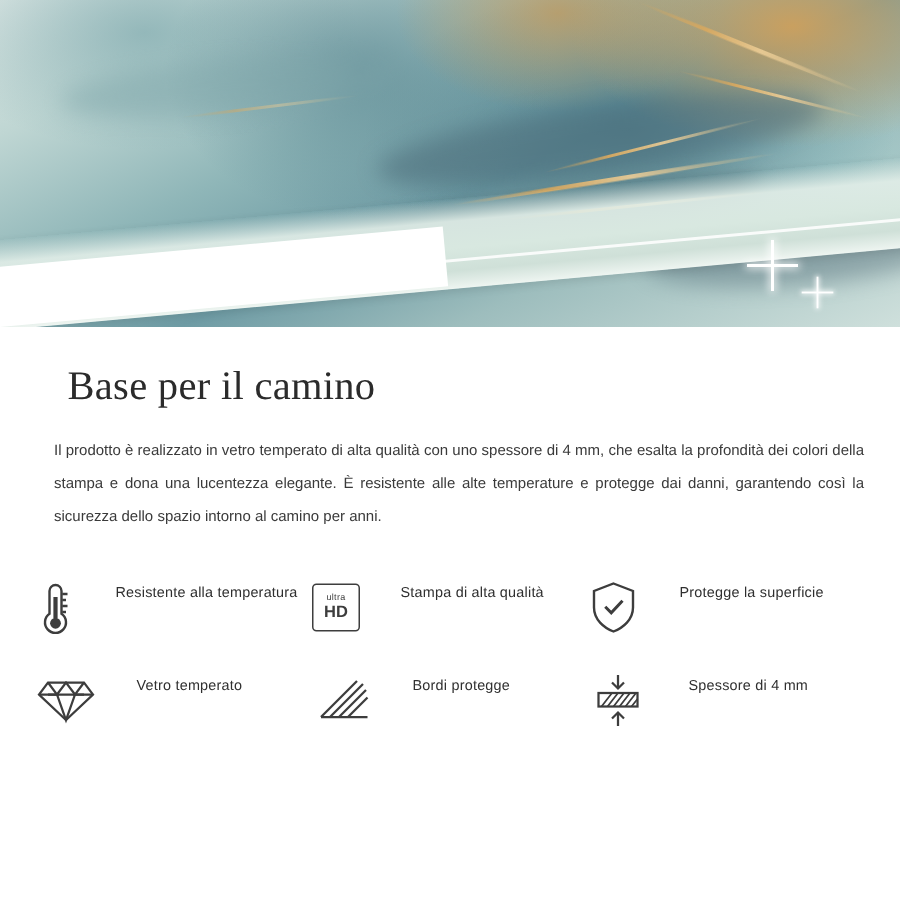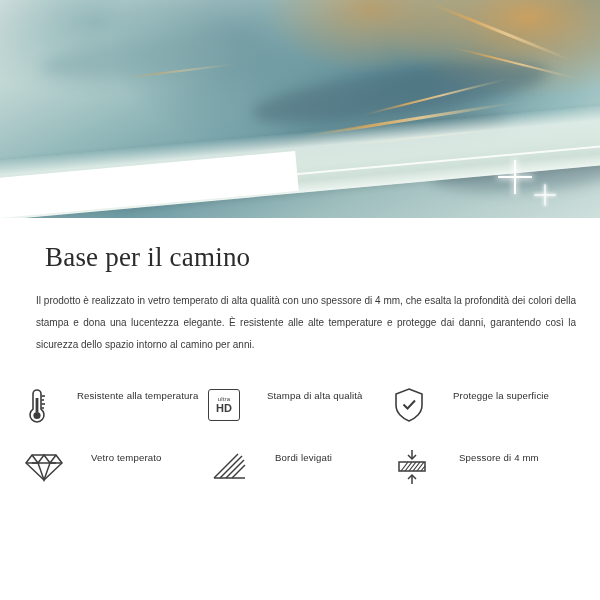--- a/index.html
+++ b/index.html
@@ -278,21 +278,21 @@
     <div class="feature">
       <div class="feature-icon">
         <svg width="40" height="34" viewBox="0 0 40 34" fill="none" stroke="#3d3d3d" stroke-width="1.5">
           <path d="M6 28 L30 4"></path>
           <path d="M12 28 L34 6"></path>
           <path d="M18 28 L36 10"></path>
           <path d="M24 28 L37 15"></path>
           <path d="M6 28 H37"></path>
         </svg>
       </div>
-      <div class="feature-label">Bordi levigati</div>
+      <div class="feature-label">Bordi protegge</div>
     </div>
 
     <div class="feature">
       <div class="feature-icon">
         <svg width="40" height="40" viewBox="0 0 40 40" fill="none" stroke="#3d3d3d" stroke-width="1.5">
           <path d="M20 3 v8"></path>
           <path d="M16 8 l4 4 4-4"></path>
           <rect x="7" y="15" width="26" height="9" fill="none"></rect>
           <path d="M9 24 L16 15 M13 24 L20 15 M17 24 L24 15 M21 24 L28 15 M25 24 L32 15 M29 24 L33 19" stroke-width="1.2"></path>
           <path d="M20 37 v-8"></path>

